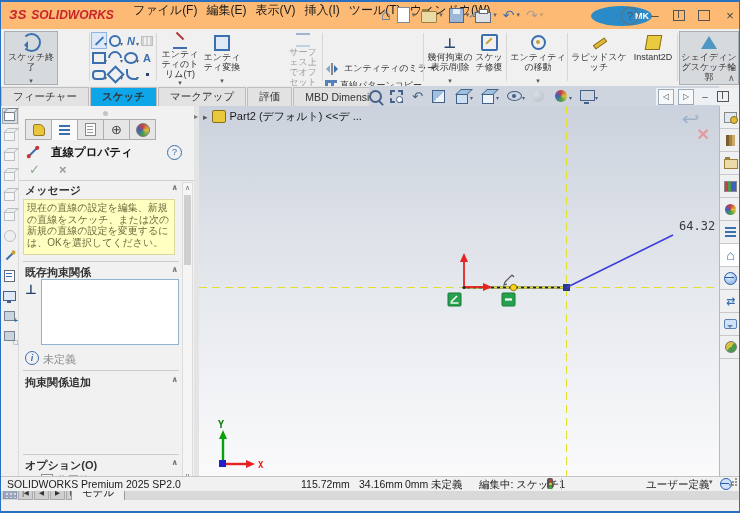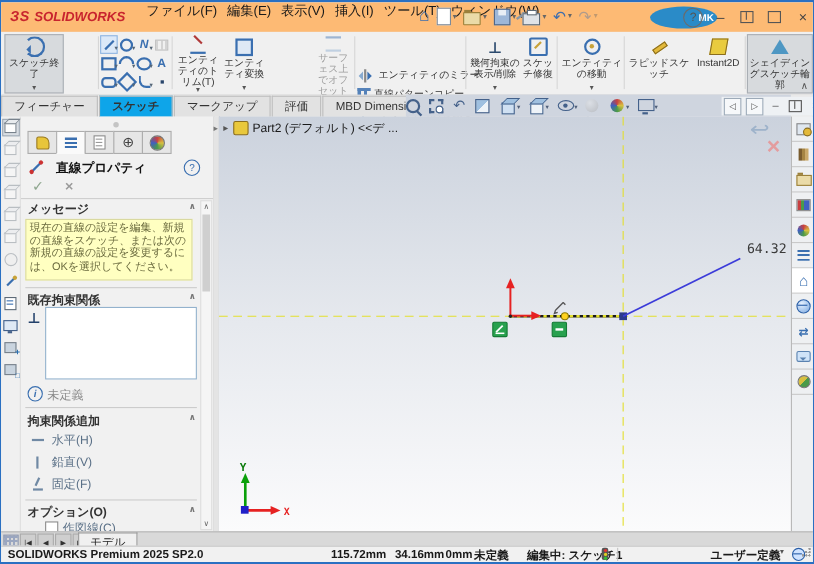--- a/index.html
+++ b/index.html
@@ -213,21 +213,21 @@
   .modelbar{position:absolute;left:0;top:481px;width:100%;height:16px;background:#d9d9d9;border-top:1px solid #b5b5b5;}
   .mb-grid{position:absolute;left:2px;top:2px;width:12px;height:11px;background:
      repeating-linear-gradient(90deg,#9aa6c0 0 2px,transparent 2px 4px),
      repeating-linear-gradient(#9aa6c0 0 2px,transparent 2px 4px);border:1px solid #8a96b0;}
   .mnav{position:absolute;left:17px;top:1px;display:flex;gap:1px;}
   .mnav span{width:13px;height:13px;background:#cfcfcf;border:1px solid #aaa;font-size:6.5px;color:#333;display:flex;align-items:center;justify-content:center;}
   .mtabs{position:absolute;left:70px;top:0;display:flex;height:16px;}
   .mtab{padding:0 10px;display:flex;align-items:center;font-size:10.5px;background:#cdcdcd;border-right:1px solid #b0b0b0;color:#222;}
   .mtab.active{background:#f0f0f0;border:1px solid #9a9a9a;border-bottom:none;}
   
-  .statusbar{position:absolute;left:0;top:494px;width:100%;height:14px;background:#f1f1f1;border-top:1px solid #c4c4c4;font-size:10.5px;color:#1a1a1a;font-weight:bold;}
+  .statusbar{position:absolute;left:0;top:474px;width:100%;height:14px;background:#f1f1f1;border-top:1px solid #c4c4c4;font-size:10.5px;color:#1a1a1a;}
   .statusbar span{position:absolute;top:1px;white-space:nowrap;}
   .traffic{position:absolute;left:546px;top:2px;width:6px;height:11px;background:#555;border-radius:2px;}
   .traffic::before{content:"";position:absolute;left:1.5px;top:1px;width:3px;height:3px;border-radius:50%;background:#d33;box-shadow:0 3.5px 0 #dc2,0 7px 0 #3b3;}
   .st-sep{position:absolute;left:560px;top:1px;height:12px;border-left:1px solid #c4c4c4;}
   .st-dd{position:absolute;left:708px;top:3px;font-size:7px;color:#555;}
   .st-globe{position:absolute;left:719px;top:2px;width:10px;height:10px;border-radius:50%;border:1px solid #2a5fa8;background:#cfe3ff;}
   .st-globe::after{content:"";position:absolute;left:0;top:4px;width:8px;height:1px;background:#2a5fa8;}
   .grip{position:absolute;right:2px;top:4px;width:8px;height:8px;
     background:radial-gradient(circle at 1px 7px,#999 1px,transparent 1.2px),
                radial-gradient(circle at 4px 4px,#999 1px,transparent 1.2px),
@@ -628,43 +628,20 @@
     <div class="pm-sec" style="top:159px">既存拘束関係</div>
     <span class="pm-col" style="top:159px">∧</span>
     <span class="pm-perp">⊥</span>
     <div class="pm-relbox"></div>
     <div class="pm-info">i</div>
     <span class="pm-state">未定義</span>
     <div class="pm-div" style="top:264px"></div>
 
     <div class="pm-sec" style="top:269px">拘束関係追加</div>
     <span class="pm-col" style="top:269px">∧</span>
-    <div class="relitems">
-
-        <div class="relitem r-h">
-          <span class="ri">
-            <i></i>
-          </span>
-          <span>水平(H)</span>
-        </div>
-
-        <div class="relitem r-v">
-          <span class="ri">
-            <i></i>
-          </span>
-          <span>鉛直(V)</span>
-        </div>
-
-        <div class="relitem r-fix">
-          <span class="ri">
-            <i></i>
-          </span>
-          <span>固定(F)</span>
-        </div>
-      </div>
     <div class="pm-div" style="top:348px"></div>
 
     <div class="pm-sec" style="top:352px">オプション(O)</div>
     <span class="pm-col" style="top:352px">∧</span>
     <span class="pm-check"></span>
     <span class="pm-constr">作図線(C)</span>
 
     <div class="pm-scroll">
       <span class="up">∧</span>
       <span class="thumb"></span>

